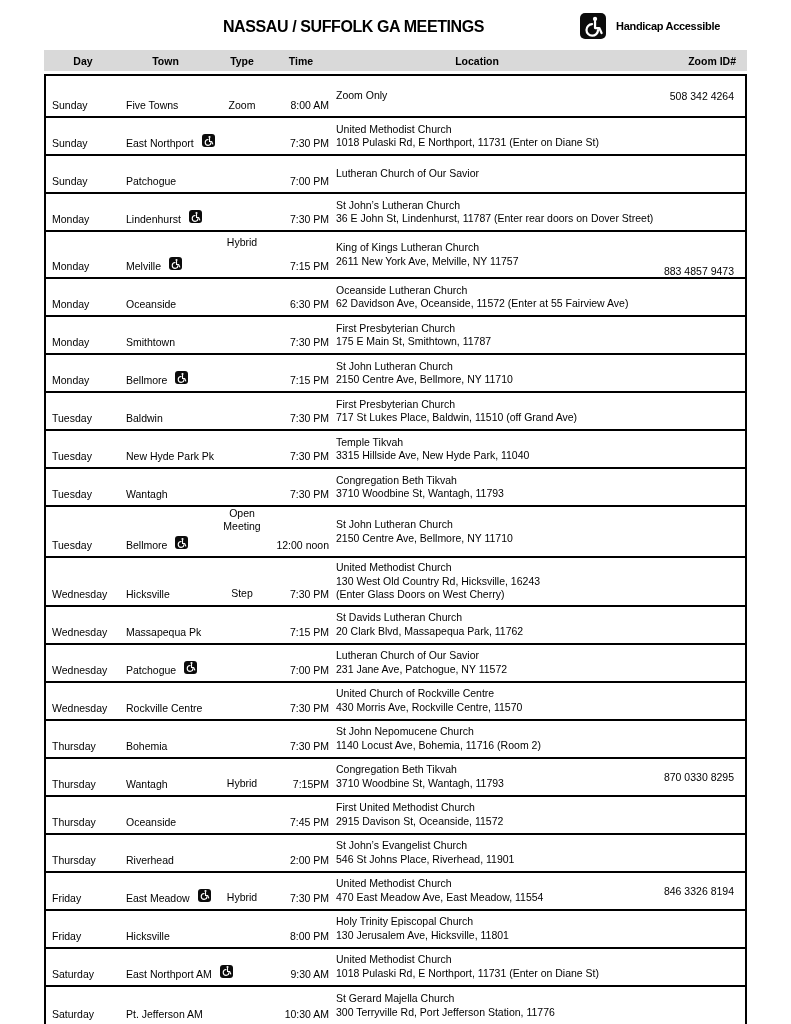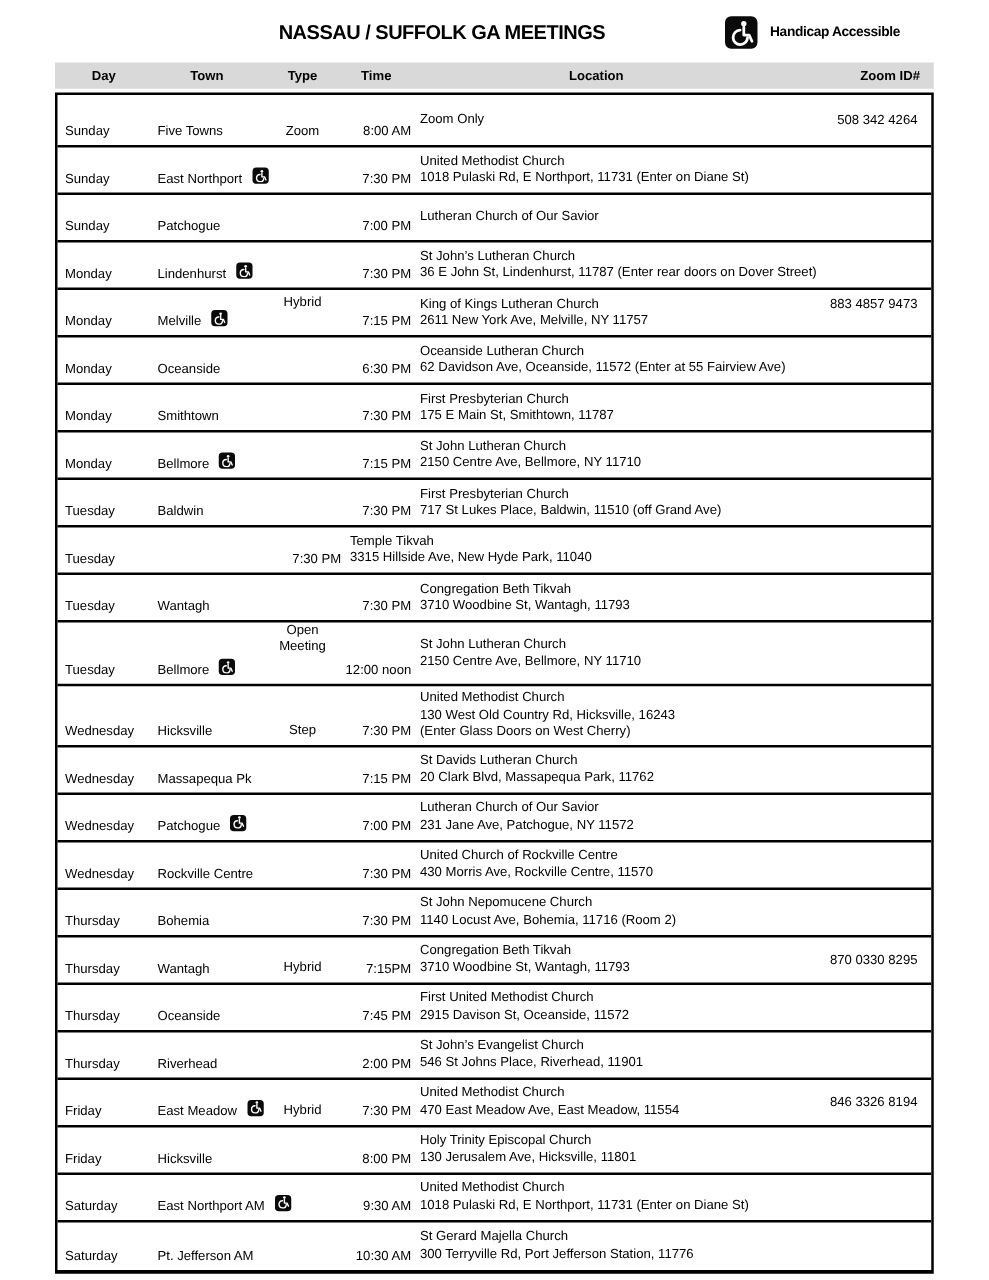--- a/index.html
+++ b/index.html
@@ -66,21 +66,21 @@
   }
   .loc {
     display:flex; flex-direction:column; justify-content:center;
     padding:3px 0 3px 7px; line-height:13.5px;
   }
   .loc-line { white-space:nowrap; }
   .zoomid {
     display:flex; align-items:center; justify-content:flex-end;
     padding-right:11px; white-space:nowrap;
   }
-  .zoomid.v-top { align-items:flex-start; padding-top:5px; }
+  .zoomid.v-top { align-items:flex-start; padding-top:5px;margin-top:28px; }
 
   .footer {
     text-align:right; padding:5px 86px 0 4px;
     font-weight:bold; font-size:12px;
   }
 </style>
 </head>
 <body>
 
 <div class="header">
@@ -250,20 +250,24 @@
     <div class="cell type"></div>
     <div class="cell time">7:30 PM</div>
     <div class="cell loc">
           <div class="loc-line">First Presbyterian Church</div>
           <div class="loc-line">717 St Lukes Place, Baldwin, 11510 (off Grand Ave)</div>
         </div>
     <div class="cell zoomid"></div>
   </div>
       <div class="row grid-cols">
     <div class="cell day">Tuesday</div>
+    <div class="cell town">
+      <span>New Hyde Park Pk</span>
+
+    </div>
     <div class="cell type"></div>
     <div class="cell time">7:30 PM</div>
     <div class="cell loc">
           <div class="loc-line">Temple Tikvah</div>
           <div class="loc-line">3315 Hillside Ave, New Hyde Park, 11040</div>
         </div>
     <div class="cell zoomid"></div>
   </div>
       <div class="row grid-cols">
     <div class="cell day">Tuesday</div>

